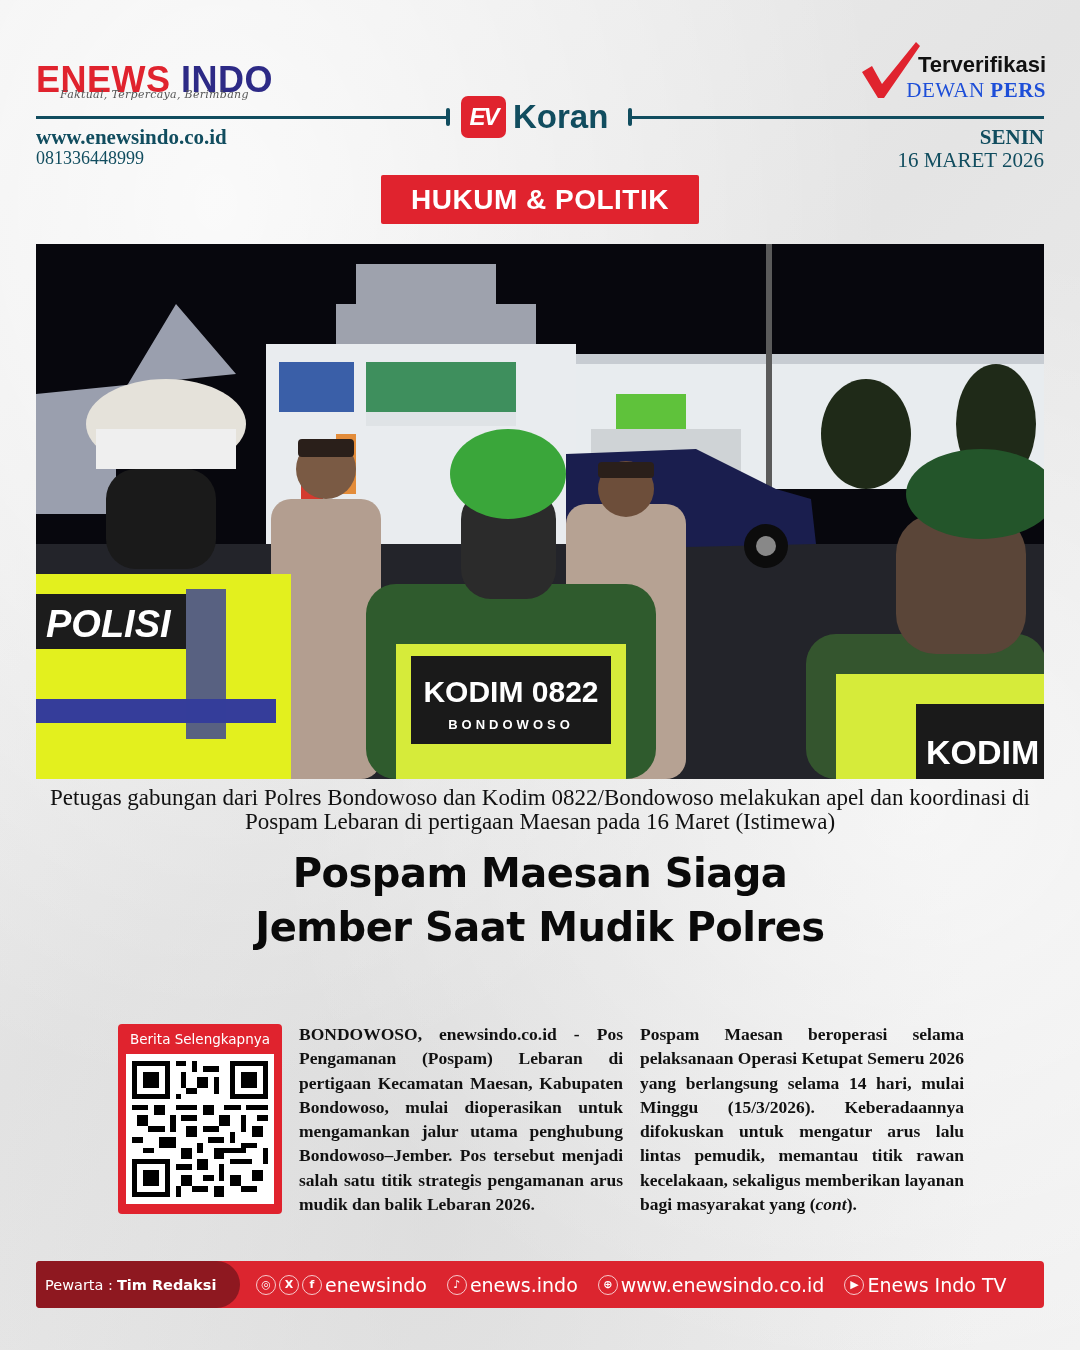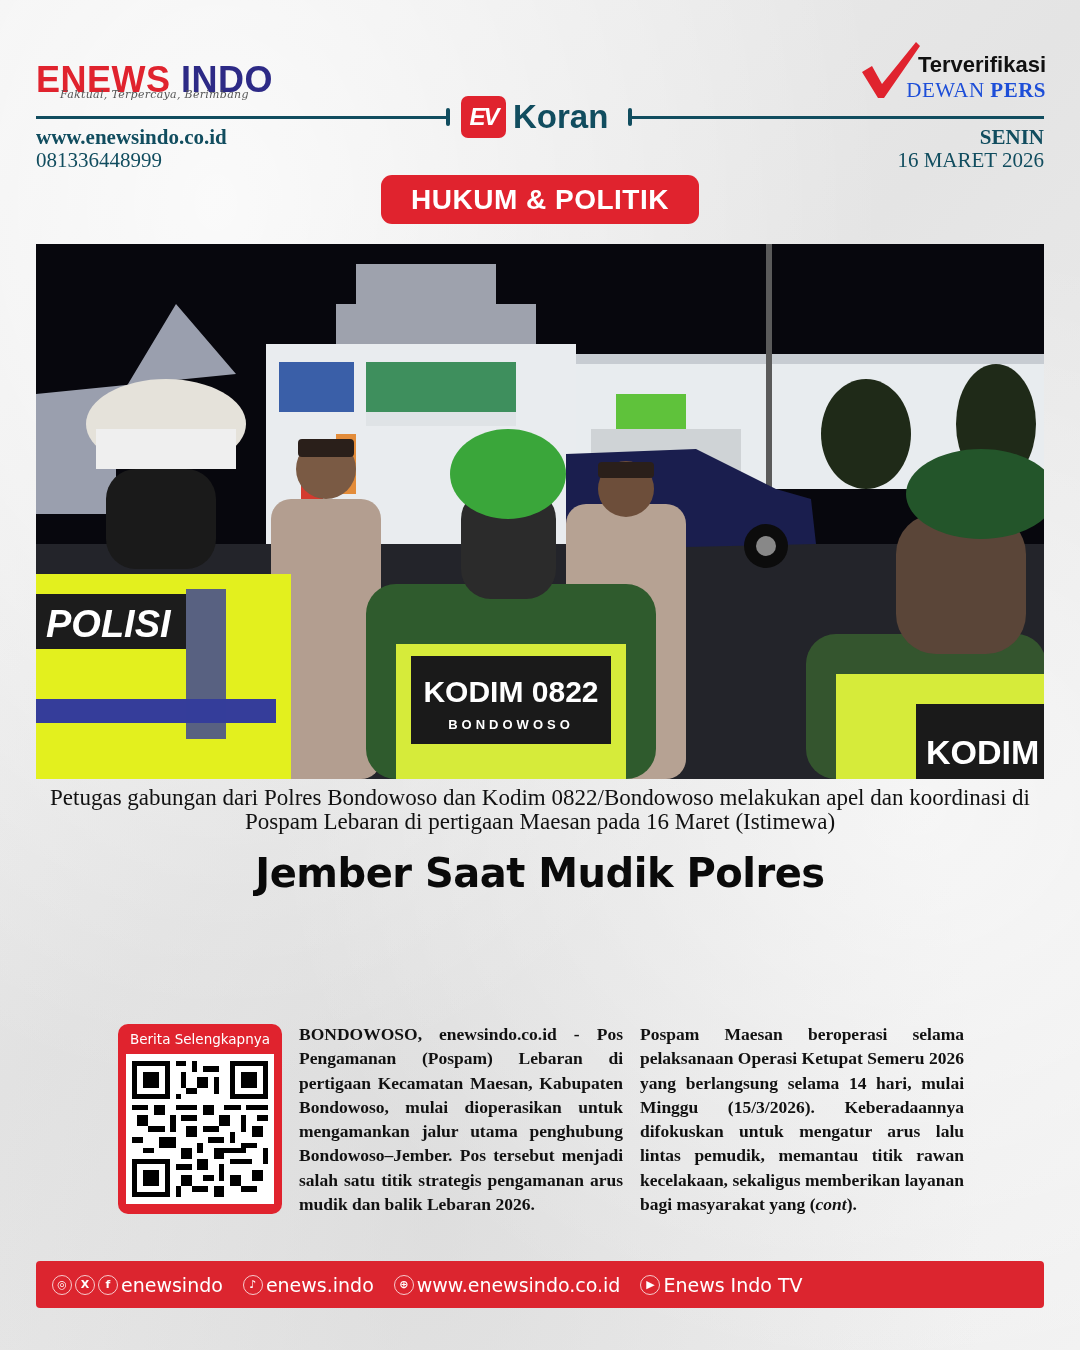--- a/index.html
+++ b/index.html
@@ -68,36 +68,36 @@
   }
 
   .site-url {
     position: absolute; left: 36px; top: 125px;
     font-family: "Liberation Serif", serif; font-weight: 700;
     font-size: 21px; color: #114d5f;
   }
   .phone {
     position: absolute; left: 36px; top: 148px;
     font-family: "Liberation Serif", serif;
-    font-size: 21px; color: #114d5f;
+    font-size: 18px; color: #114d5f;
   }
   .day {
     position: absolute; right: 36px; top: 125px;
     font-family: "Liberation Serif", serif; font-weight: 700;
     font-size: 21px; color: #114d5f;
   }
   .date {
     position: absolute; right: 36px; top: 148px;
     font-family: "Liberation Serif", serif;
     font-size: 21px; color: #114d5f; margin-left: 12px;
   }
 
   .category {
     position: absolute; left: 381px; top: 175px; width: 318px; height: 49px;
-    background: #e0232e; border-radius: 11px;
+    background: #e0232e; border-radius: 2px;
     color: #fff; font-family: "Liberation Sans", sans-serif; font-weight: 700;
     font-size: 28px; letter-spacing: 0.5px;
     display: flex; align-items: center; justify-content: center;
   }
 
   
   .photo {
     position: absolute; left: 36px; top: 244px; width: 1008px; height: 535px;
     background: #0a0a10; overflow: hidden;
   }
@@ -113,21 +113,21 @@
   .headline {
     position: absolute; left: 100px; top: 846px; width: 880px;
     text-align: center; font-family: "DejaVu Sans", sans-serif; font-weight: 700;
     font-size: 40px; line-height: 54px; color: #0a0a0a; letter-spacing: -0.5px;
   }
   .headline span { display: block; }
 
   
   .qr-card {
     position: absolute; left: 118px; top: 1024px; width: 164px; height: 190px;
-    background: #e0232e; border-radius: 10px; padding: 6px 8px 8px 8px;
+    background: #e0232e; border-radius: 4px; padding: 6px 8px 8px 8px;
   }
   .qr-label {
     display: block; text-align: center; color: #fff;
     font-family: "DejaVu Sans", sans-serif; font-size: 13.5px; line-height: 18px; margin-bottom: 6px;
   }
   .qr-box {
     width: 148px; height: 150px; background: #fff; padding: 6px;
   }
   .qr-box svg { width: 136px; height: 138px; display: block; }
 
@@ -260,20 +260,21 @@
     <ellipse cx="945" cy="250" rx="75" ry="45" fill="#23552a"></ellipse>
   </svg>
 </div>
 
 <div class="caption">
   <div>Petugas gabungan dari Polres Bondowoso dan Kodim 0822/Bondowoso melakukan apel dan koordinasi di</div>
   <div>Pospam Lebaran di pertigaan Maesan pada 16 Maret  (Istimewa)</div>
 </div>
 
 <h1 class="headline">
+  <span>Pospam Maesan Siaga</span>
   <span>Jember Saat Mudik Polres</span>
 </h1>
 
 <div class="qr-card">
   <span class="qr-label">Berita Selengkapnya</span>
   <div class="qr-box">
     <svg viewBox="0 0 25 25" shape-rendering="crispEdges">
       <rect width="25" height="25" fill="#fff"></rect>
       <g fill="#000">
         <rect x="0" y="0" width="7" height="7"></rect>
@@ -335,20 +336,24 @@
           <rect x="16" y="16" width="1" height="2"></rect>
       </g>
     </svg>
   </div>
 </div>
 
 <div class="col one">BONDOWOSO, enewsindo.co.id - Pos Pengamanan (Pospam) Lebaran di pertigaan Kecamatan Maesan, Kabupaten Bondowoso, mulai dioperasikan untuk mengamankan jalur utama penghubung Bondowoso–Jember. Pos tersebut menjadi salah satu titik strategis pengamanan arus mudik dan balik Lebaran 2026.</div>
 <div class="col two"><span>Pospam Maesan beroperasi selama pelaksanaan Operasi Ketupat Semeru 2026 yang berlangsung selama 14 hari, mulai Minggu (15/3/2026). Keberadaannya difokuskan untuk mengatur arus lalu lintas pemudik, memantau titik rawan kecelakaan, sekaligus memberikan layanan bagi masyarakat yang (</span><i>cont</i><span>).</span></div>
 
 <div class="footer">
+  <div class="pewarta">
+    <span>Pewarta :</span>
+    <b>Tim Redaksi</b>
+  </div>
   <div class="socials">
     <div class="soc-group">
       <span class="soc-ico">◎</span>
       <span class="soc-ico">X</span>
       <span class="soc-ico">f</span>
       <span class="soc-text">enewsindo</span>
     </div>
     <div class="soc-group">
       <span class="soc-ico">♪</span>
       <span class="soc-text">enews.indo</span>

